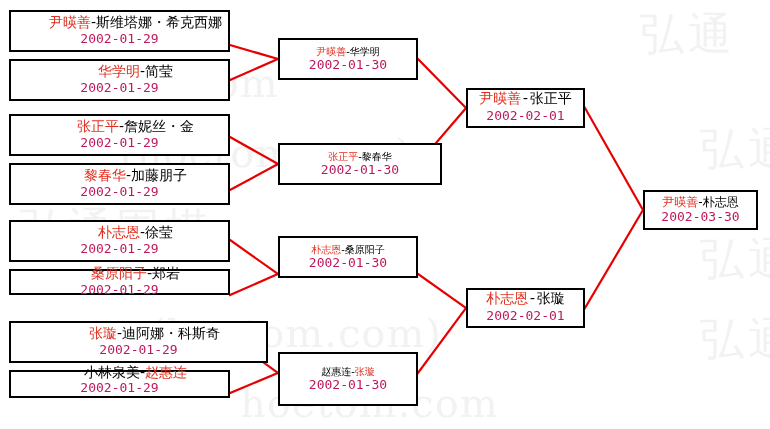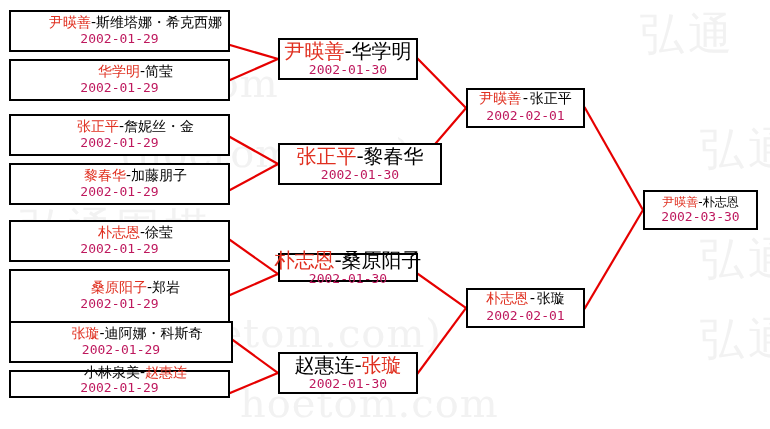--- a/index.html
+++ b/index.html
@@ -67,21 +67,21 @@
     color: #000000;
   }
   .match .date {
     font-family: "DejaVu Sans Mono", "Liberation Mono", monospace;
     font-size: 13px;
     color: #be185d;
     letter-spacing: 0px;
     margin-top: 1px;
   }
   .r1 .players { font-size: 14px; margin-left: 32px; }
-  .r2 .players { font-size: 20px; }
+  .r2 .players { font-size: 10px; }
   .r3 .players { font-size: 14px; font-family: Liberation Mono, monospace; }
   .r4 .players { font-size: 12px; }
 </style>
 </head>
 <body>
 
 <div id="bracket">
 
   <div class="watermark-layer">
     <div class="wm wm-cjk" style="left:640px; top:5px;">弘通</div>
@@ -139,51 +139,51 @@
   <div class="match r1" style="left:9px;  top:163px; width:221px; height:42px;text-align:right;">
     <div class="players"><span class="win">黎春华</span><span class="sep">-</span><span>加藤朋子</span></div>
     <div class="date">2002-01-29</div>
   </div>
 
   <div class="match r1" style="left:9px;  top:220px; width:221px; height:42px;">
     <div class="players"><span class="win">朴志恩</span><span class="sep">-</span><span>徐莹</span></div>
     <div class="date">2002-01-29</div>
   </div>
 
-  <div class="match r1" style="left:9px;  top:269px; width:221px; height:54px;">
+  <div class="match r1" style="left:9px;  top:269px; width:221px; height:26px;">
     <div class="players"><span class="win">桑原阳子</span><span class="sep">-</span><span>郑岩</span></div>
     <div class="date">2002-01-29</div>
   </div>
 
-  <div class="match r1" style="left:9px;  top:321px; width:224px; height:42px;">
+  <div class="match r1" style="left:9px;  top:321px; width:259px; height:42px;">
     <div class="players"><span class="win">张璇</span><span class="sep">-</span><span>迪阿娜・科斯奇</span></div>
     <div class="date">2002-01-29</div>
   </div>
 
   <div class="match r1" style="left:9px;  top:370px; width:221px; height:28px;justify-content:flex-end;">
     <div class="players"><span>小林泉美</span><span class="sep">-</span><span class="win">赵惠连</span></div>
     <div class="date">2002-01-29</div>
   </div>
 
   <div class="match r2" style="left:278px; top:38px;  width:140px; height:42px;">
     <div class="players"><span class="win">尹暎善</span><span class="sep">-</span><span>华学明</span></div>
     <div class="date">2002-01-30</div>
   </div>
 
   <div class="match r2" style="left:278px; top:143px; width:164px; height:42px;">
     <div class="players"><span class="win">张正平</span><span class="sep">-</span><span>黎春华</span></div>
     <div class="date">2002-01-30</div>
   </div>
 
-  <div class="match r2" style="left:278px; top:253px; width:140px; height:29px;">
+  <div class="match r2" style="left:278px; top:236px; width:140px; height:42px;">
     <div class="players"><span class="win">朴志恩</span><span class="sep">-</span><span>桑原阳子</span></div>
     <div class="date">2002-01-30</div>
   </div>
 
-  <div class="match r2" style="left:278px; top:352px; width:140px; height:42px;">
+  <div class="match r2" style="left:278px; top:352px; width:140px; height:54px;">
     <div class="players"><span>赵惠连</span><span class="sep">-</span><span class="win">张璇</span></div>
     <div class="date">2002-01-30</div>
   </div>
 
   <div class="match r3" style="left:466px; top:88px;  width:119px; height:40px;">
     <div class="players"><span class="win">尹暎善</span><span class="sep">-</span><span>张正平</span></div>
     <div class="date">2002-02-01</div>
   </div>
 
   <div class="match r3" style="left:466px; top:288px; width:119px; height:40px;">

